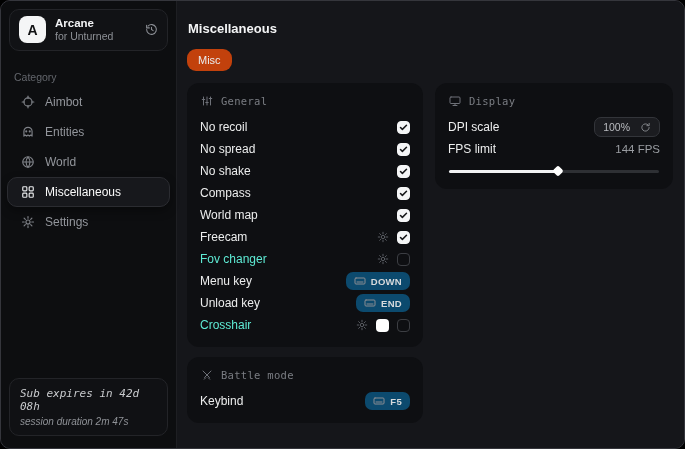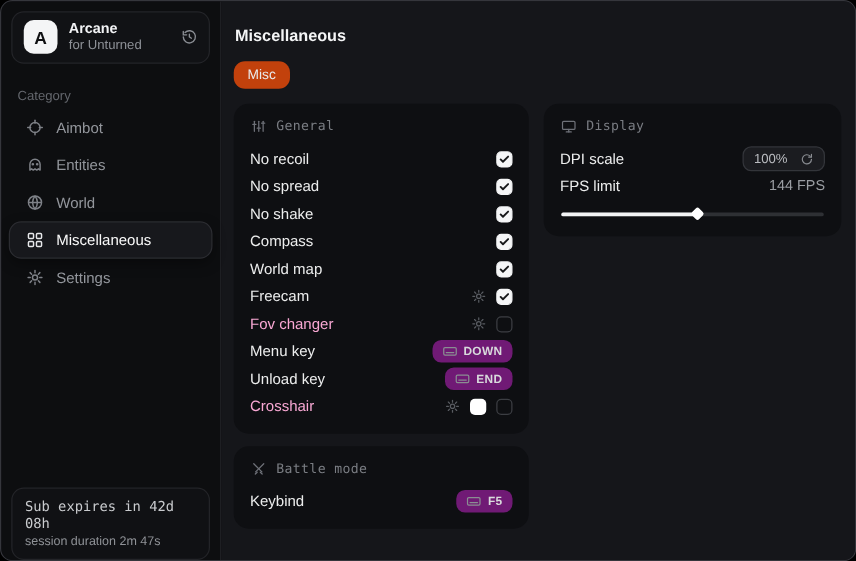--- a/index.html
+++ b/index.html
@@ -19,49 +19,49 @@
   .icon{display:inline-flex;align-items:center;justify-content:center;color:#8b8e94;}
   .icon svg{display:block;}
   .cat-label{color:#63666c;font-size:10.5px;margin:12px 0 4px 13px;}
   .nav{display:flex;flex-direction:column;}
   .nav-item{display:flex;align-items:center;gap:10px;color:#93969c;font-size:12px;
     padding:7px 13px;margin:0 6px;border:1px solid transparent;border-radius:10px;cursor:pointer;}
   .nav-item .icon{color:#7e8187;}
   .nav-item.selected{background:#17181c;border-color:#2b2c31;color:#fafafa;
     box-shadow:0 4px 10px rgba(0,0,0,.35);}
   .nav-item.selected .icon{color:#e8e9eb;}
-  .sub-card{position:absolute;left:8px;right:8px;bottom:0;border:1px solid #232428;
-    background:#101114;border-radius:10px;padding:8px 10px;}
+  .sub-card{position:absolute;left:8px;right:8px;bottom:12px;border:1px solid #232428;
+    background:#101114;border-radius:10px;padding:8px 10px;font-style:italic;}
   .sub-line1{font-family:"DejaVu Sans Mono", monospace;font-size:11px;color:#c9cbce;}
   .sub-line2{font-size:10px;color:#8f9297;margin-top:3px;}
   
   .main{flex:1;background:#15161a;padding:12px 14px 12px 10px;}
   .page-title{color:#f4f5f6;font-size:13px;font-weight:bold;margin:8px 0 0 1px;}
   .tabs{margin-top:13px;}
   .tab{display:inline-block;background:#c2410c;color:#e9eaec;font-size:11px;
     padding:5px 11px;border-radius:9px;cursor:pointer;}
   .content{display:flex;gap:12px;margin-top:12px;align-items:flex-start;}
   .col-left{width:236px;display:flex;flex-direction:column;gap:10px;}
   .col-right{width:238px;}
   .card{background:#0e0f12;border-radius:12px;padding:10px 13px 11px 13px;}
   .card-head{display:flex;align-items:center;gap:8px;color:#7a7d83;
     font-family:"DejaVu Sans Mono", monospace;font-size:10.5px;margin:2px 0 9px 1px;letter-spacing:.3px;}
   .card-head .icon{color:#6e7178;}
   .row{display:flex;align-items:center;justify-content:space-between;height:22px;}
   .row-label{color:#eceded;font-size:12px;font-weight:500;}
-  .row-label.dim{color:#f9a8d4;}
+  .row-label.dim{color:#5eead4;}
   .controls{display:flex;align-items:center;gap:8px;}
   .gear-btn{color:#595c62;cursor:pointer;display:inline-flex;}
   .checkbox{width:13px;height:13px;border-radius:4px;border:1.5px solid #3c3e43;
     box-sizing:border-box;display:flex;align-items:center;justify-content:center;cursor:pointer;background:transparent;}
   .checkbox svg{display:none;}
   .checkbox.checked{background:#f5f6f7;border-color:#f5f6f7;}
   .checkbox.checked svg{display:block;}
   .swatch{width:13px;height:13px;border-radius:4px;background:#ffffff;cursor:pointer;}
-  .keybadge{display:inline-flex;align-items:center;gap:5px;background:#701a75;
+  .keybadge{display:inline-flex;align-items:center;gap:5px;background:#0c4a6e;
     border-radius:7px;padding:3px 8px;cursor:pointer;}
   .keybadge .icon{color:#8a8d92;}
   .keybadge b{color:#d8dadc;font-size:9.5px;letter-spacing:.3px;font-weight:bold;}
   .value-badge{display:inline-flex;align-items:center;gap:10px;background:#1b1c20;
     border:1px solid #33353a;border-radius:7px;padding:3px 8px;cursor:pointer;}
   .value-badge span{color:#babcc0;font-size:10.5px;}
   .value-badge .icon{color:#8a8d92;}
   .fps-value{color:#9a9da2;font-size:11.5px;}
   .slider{position:relative;height:9px;margin:7px 1px 2px 1px;cursor:pointer;}
   .slider .track{position:absolute;top:3px;left:0;right:0;height:3px;border-radius:2px;background:#2e3034;}

